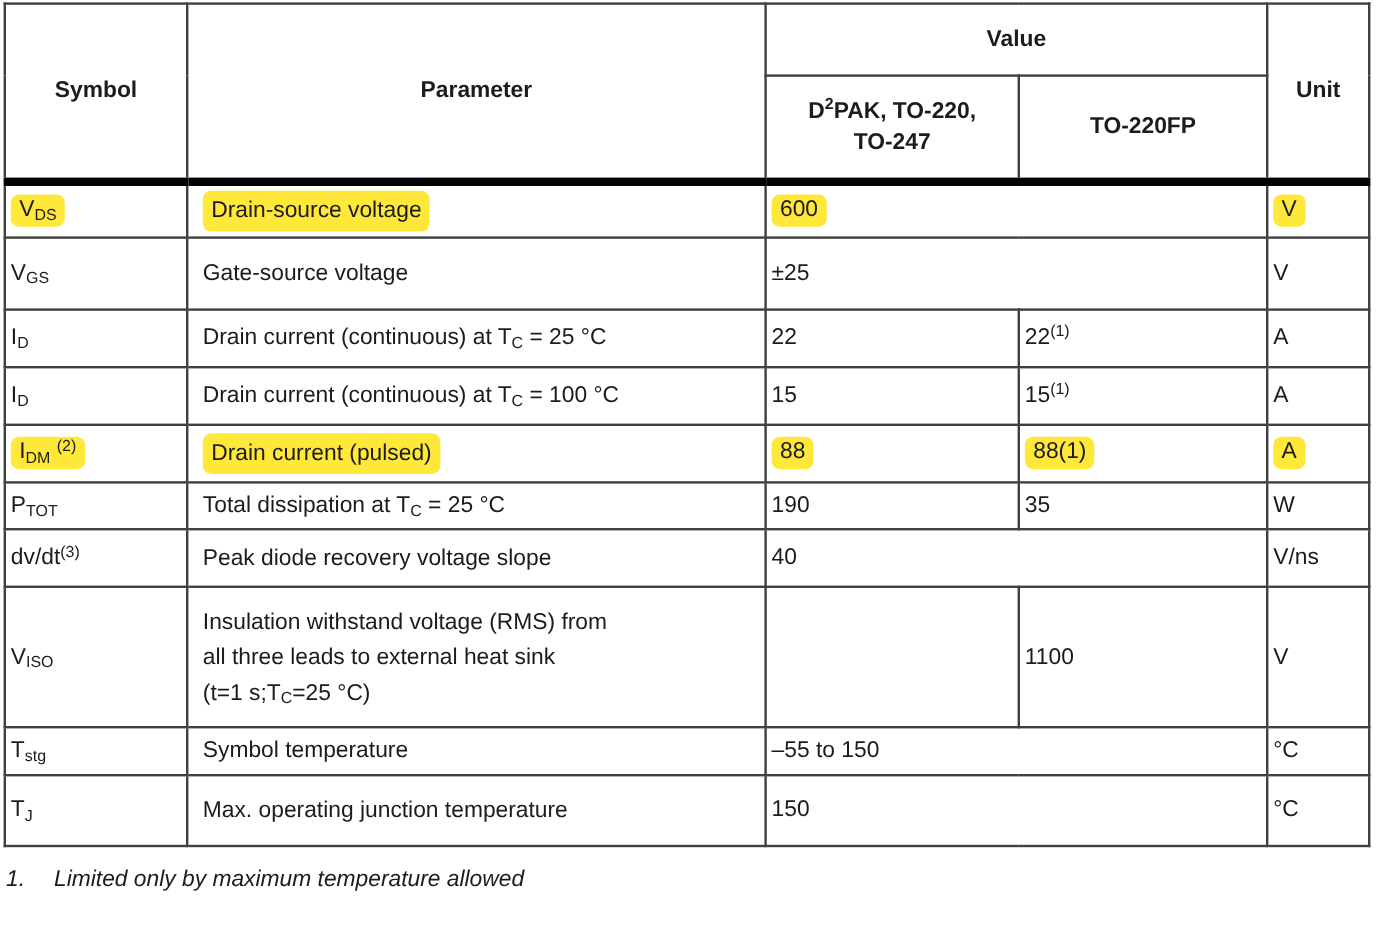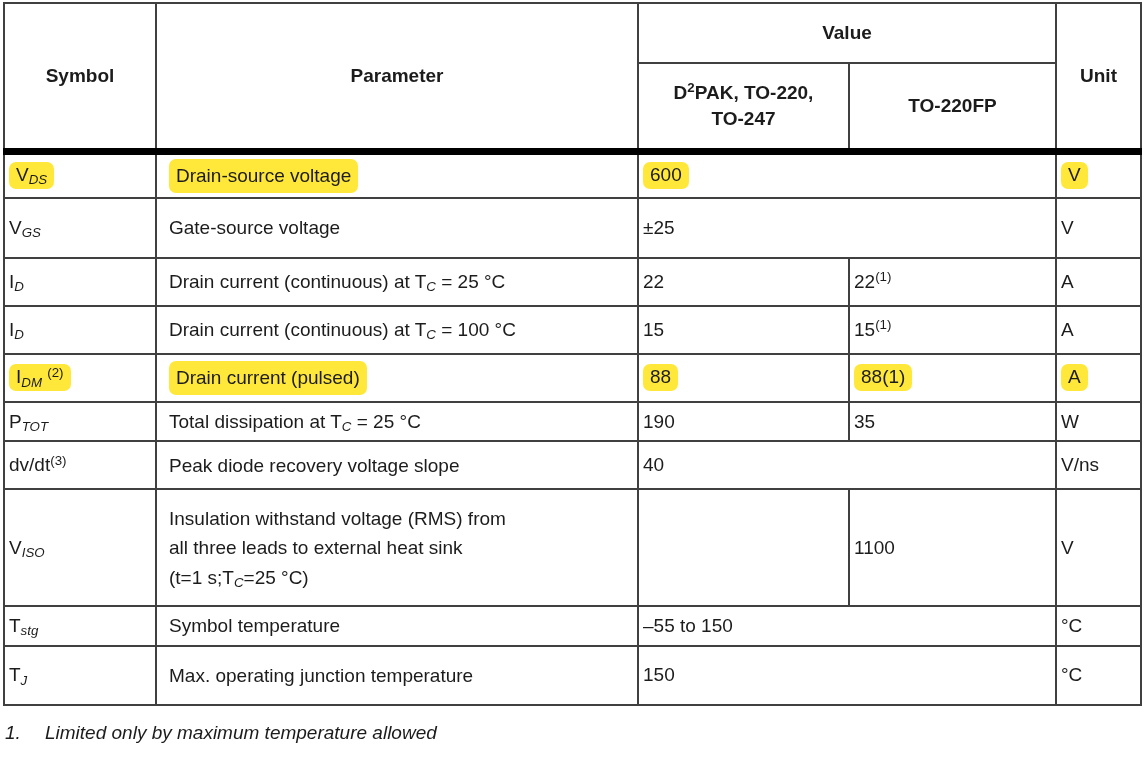--- a/index.html
+++ b/index.html
@@ -33,21 +33,21 @@
   tbody tr:nth-child(4)  { height: 48px; }
   tbody tr:nth-child(5)  { height: 48px; }
   tbody tr:nth-child(6)  { height: 33px; }
   tbody tr:nth-child(7)  { height: 48px; }
   tbody tr:nth-child(8)  { height: 117px; }
   tbody tr:nth-child(9)  { height: 34px; }
   tbody tr:nth-child(10) { height: 59px; border-radius: 10px; }
 
   tbody td.c-par { text-align: left; padding: 4px 10px 4px 12px; line-height: 1.55; margin-left: 20px; }
 
-  sub { font-size: 70%; line-height: 0; position: relative; top: 0.24em; vertical-align: baseline; font-style: italic; }
+  sub { font-size: 70%; line-height: 0; position: relative; top: 0.24em; vertical-align: baseline; }
   sup { font-size: 70%; line-height: 0; position: relative; top: -0.5em; vertical-align: baseline; }
 
   .hl {
     background: var(--hl);
     border-radius: 7px;
     padding: 2px 7px 3px;
     white-space: nowrap;
     display: inline-block;
   }
   td.c-par .hl { white-space: normal; }

